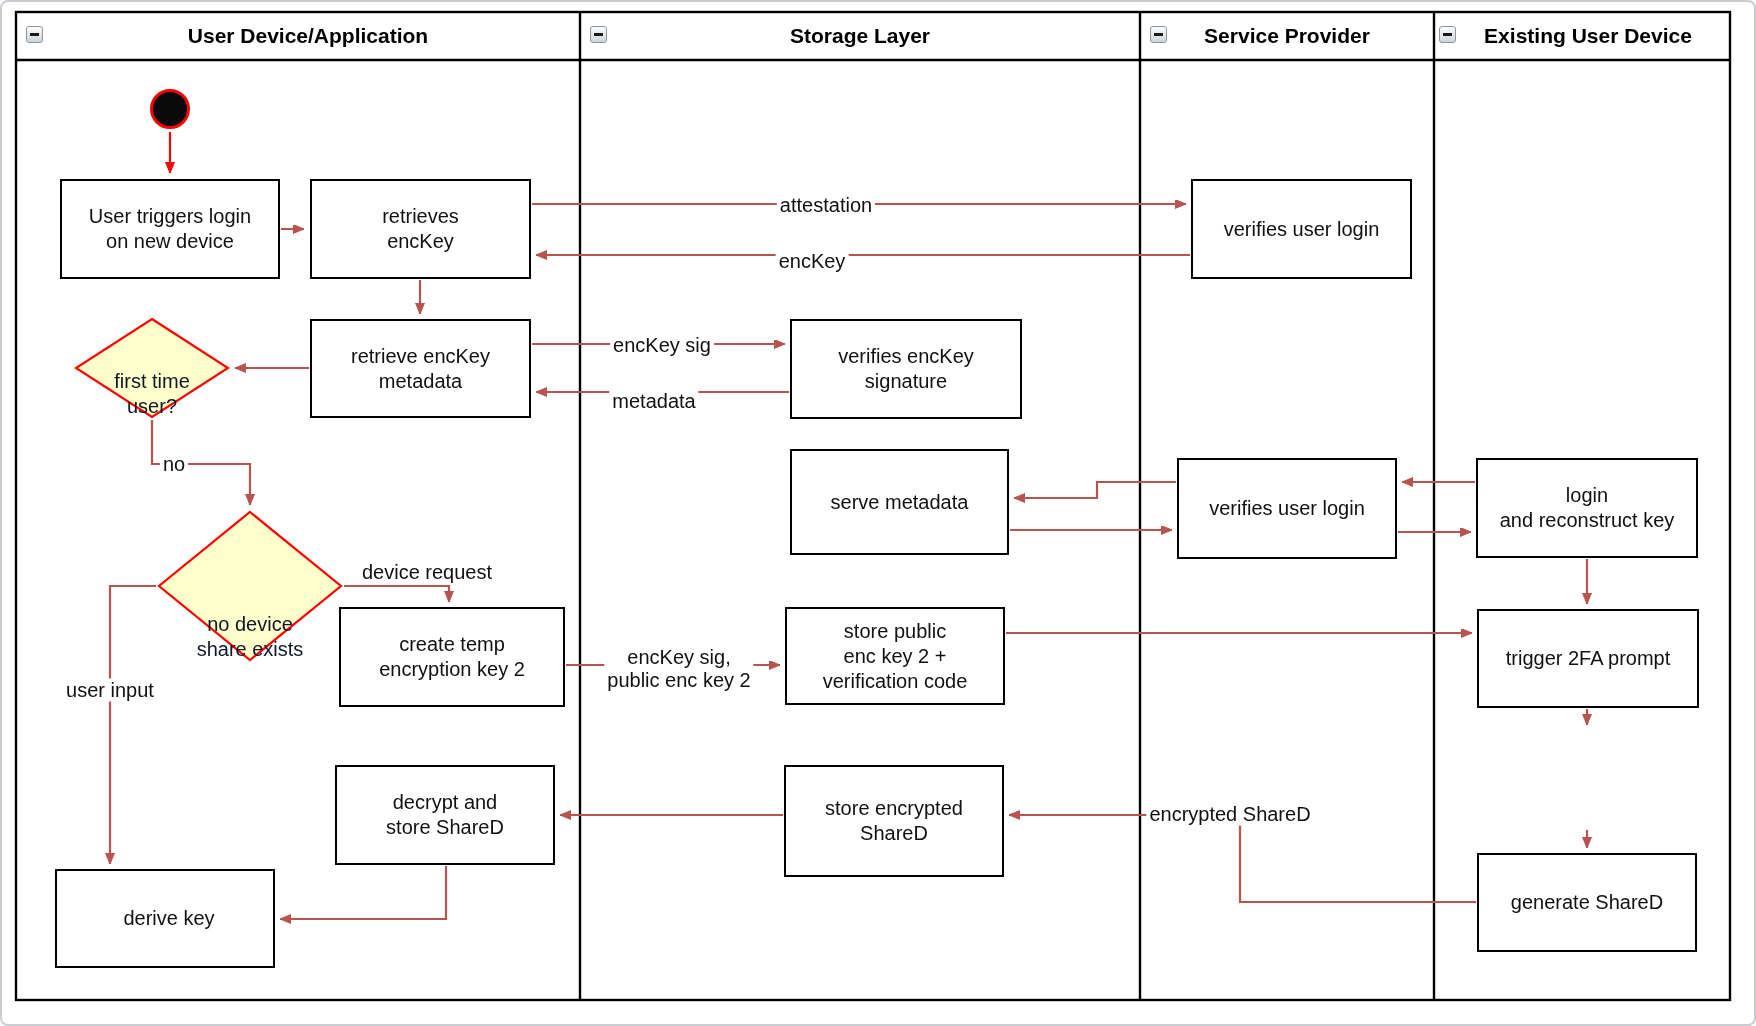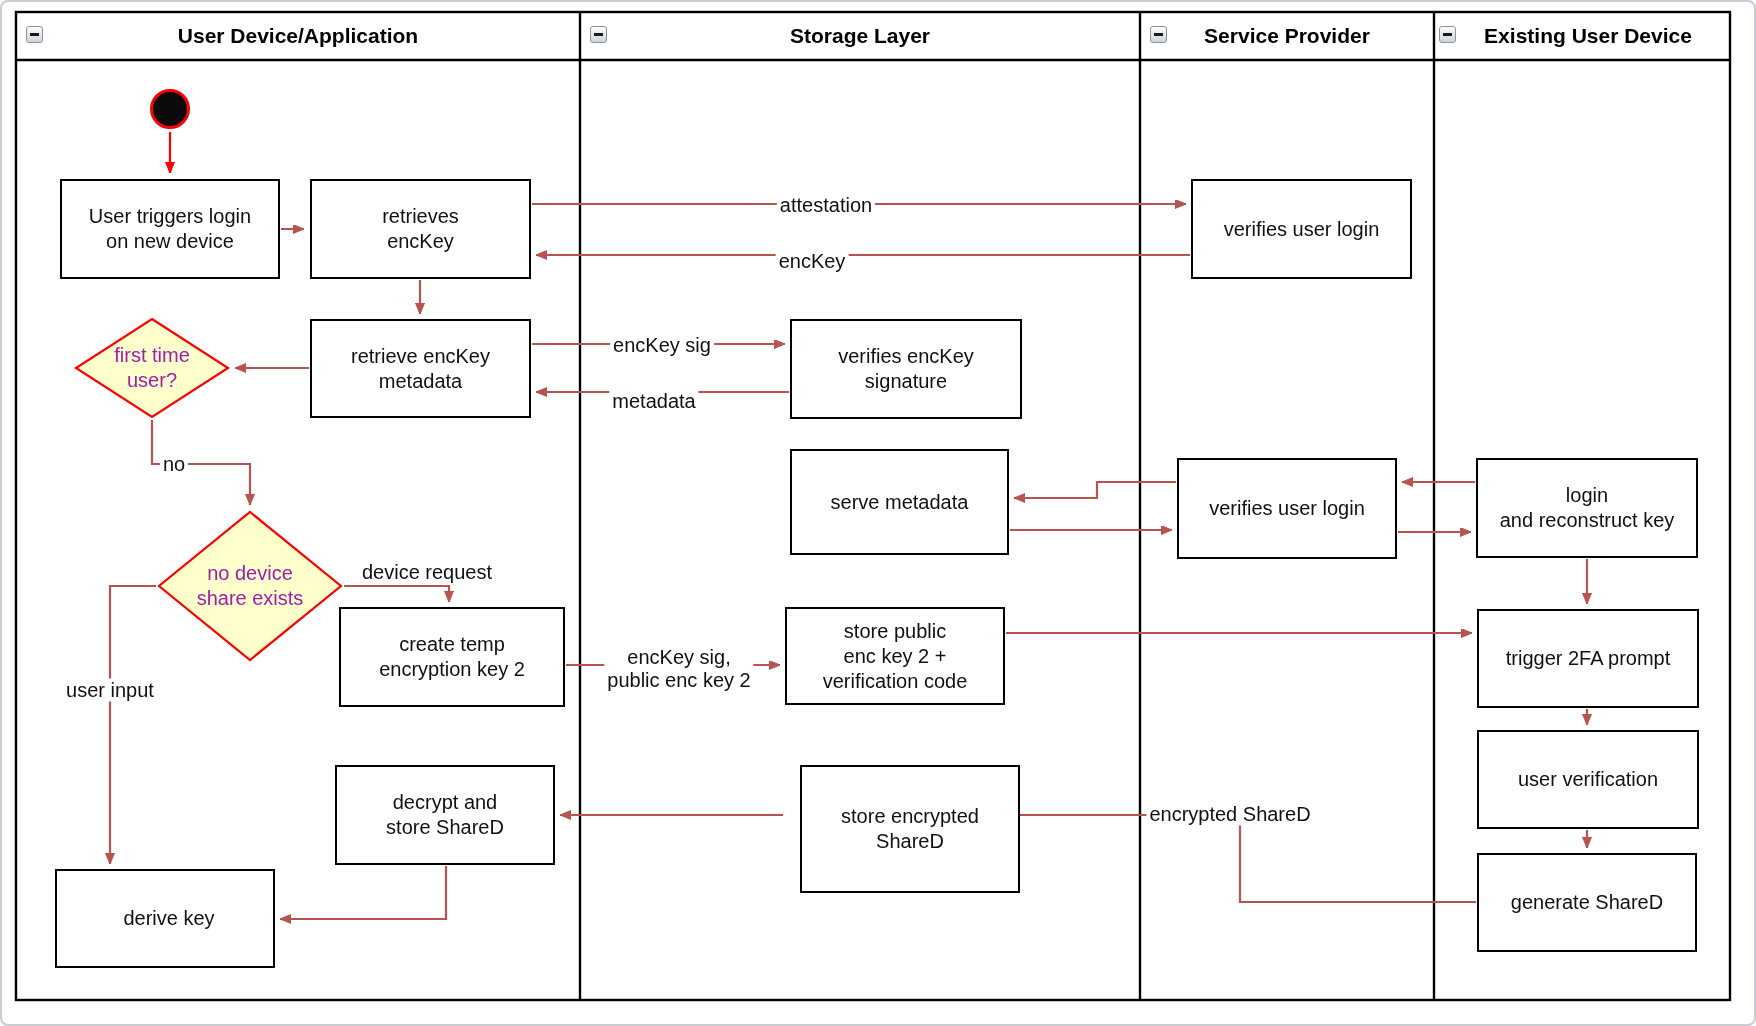--- a/index.html
+++ b/index.html
@@ -28,23 +28,23 @@
     box-sizing:border-box;
     background:#ffffff;
     border:2.4px solid var(--node-border);
     display:flex;align-items:center;justify-content:center;
     text-align:center;
     font-size:20px;line-height:25px;color:#111;
     white-space:pre-line;
   }
   .decision{
     position:absolute;
-    display:flex;align-items:center;justify-content:center;
+    display:flex;align-items:flex-end;justify-content:center;
     text-align:center;
-    font-size:20px;line-height:25px;color:#a21caf;
+    font-size:20px;line-height:25px;color:#0f172a;
     white-space:pre-line;
   }
   .decision svg{position:absolute;left:0;top:0;}
   .decision .dlabel{position:relative;z-index:2;}
   .start-node{
     position:absolute;
     box-sizing:border-box;
     width:40px;height:40px;border-radius:50%;
     background:#0a0a0a;
     border:3px solid var(--accent);
@@ -108,21 +108,21 @@
     <path class="edge" d="M1008,528 L1170,528" marker-end="url(#ah)"></path>
     <path class="edge" d="M1396,530 L1469,530" marker-end="url(#ah)"></path>
     <path class="edge" d="M1585,557 L1585,602" marker-end="url(#ah)"></path>
     <path class="edge" d="M1585,707 L1585,723" marker-end="url(#ah)"></path>
     <path class="edge" d="M1585,828 L1585,846" marker-end="url(#ah)"></path>
     <path class="edge" d="M1474,900 L1238,900 L1238,813 L1007,813" marker-end="url(#ah)"></path>
     <path class="edge" d="M781,813 L558,813" marker-end="url(#ah)"></path>
     <path class="edge" d="M444,864 L444,917 L278,917" marker-end="url(#ah)"></path>
   </svg>
 
-  <div class="lane-title" style="left:14px;width:564px;">
+  <div class="lane-title" style="left:14px;width:564px;padding-left:10px;">
       <span>User Device/Application</span>
     </div>
   <div class="lane-title" style="left:578px;width:560px;">
       <span>Storage Layer</span>
     </div>
   <div class="lane-title" style="left:1138px;width:294px;">
       <span>Service Provider</span>
     </div>
   <div class="lane-title" style="left:1444px;width:284px;">
       <span>Existing User Device</span>
@@ -161,30 +161,29 @@
     <span class="dlabel">no device
 share exists</span>
   </div>
 
   <div class="node" style="left:788px;top:317px;width:232px;height:100px;">verifies encKey
 signature</div>
   <div class="node" style="left:788px;top:447px;width:219px;height:106px;">serve metadata</div>
   <div class="node" style="left:783px;top:605px;width:220px;height:98px;text-align:center;">store public
 enc key 2 +
 verification code</div>
-  <div class="node" style="left:782px;top:763px;width:220px;height:128px;margin-left:16px;">store encrypted
+  <div class="node" style="left:782px;top:763px;width:220px;height:112px;">store encrypted
 ShareD</div>
 
   <div class="node" style="left:1189px;top:177px;width:221px;height:100px;">verifies user login</div>
   <div class="node" style="left:1175px;top:456px;width:220px;height:101px;">verifies user login</div>
 
   <div class="node" style="left:1474px;top:456px;width:222px;height:100px;">login
 and reconstruct key</div>
   <div class="node" style="left:1475px;top:607px;width:222px;height:99px;">trigger 2FA prompt</div>
-  <div class="node" style="left:1475px;top:728px;width:222px;height:99px;">user verification</div>
   <div class="node" style="left:1475px;top:851px;width:220px;height:99px;">generate ShareD</div>
 
   <div class="elabel" style="left:824px;top:203px;">attestation</div>
   <div class="elabel" style="left:810px;top:259px;">encKey</div>
   <div class="elabel" style="left:660px;top:343px;">encKey sig</div>
   <div class="elabel" style="left:652px;top:399px;">metadata</div>
   <div class="elabel" style="left:172px;top:462px;">no</div>
   <div class="elabel" style="left:425px;top:570px;">device request</div>
   <div class="elabel" style="left:108px;top:688px;">user input</div>
   <div class="elabel" style="left:677px;top:667px;">encKey sig,

